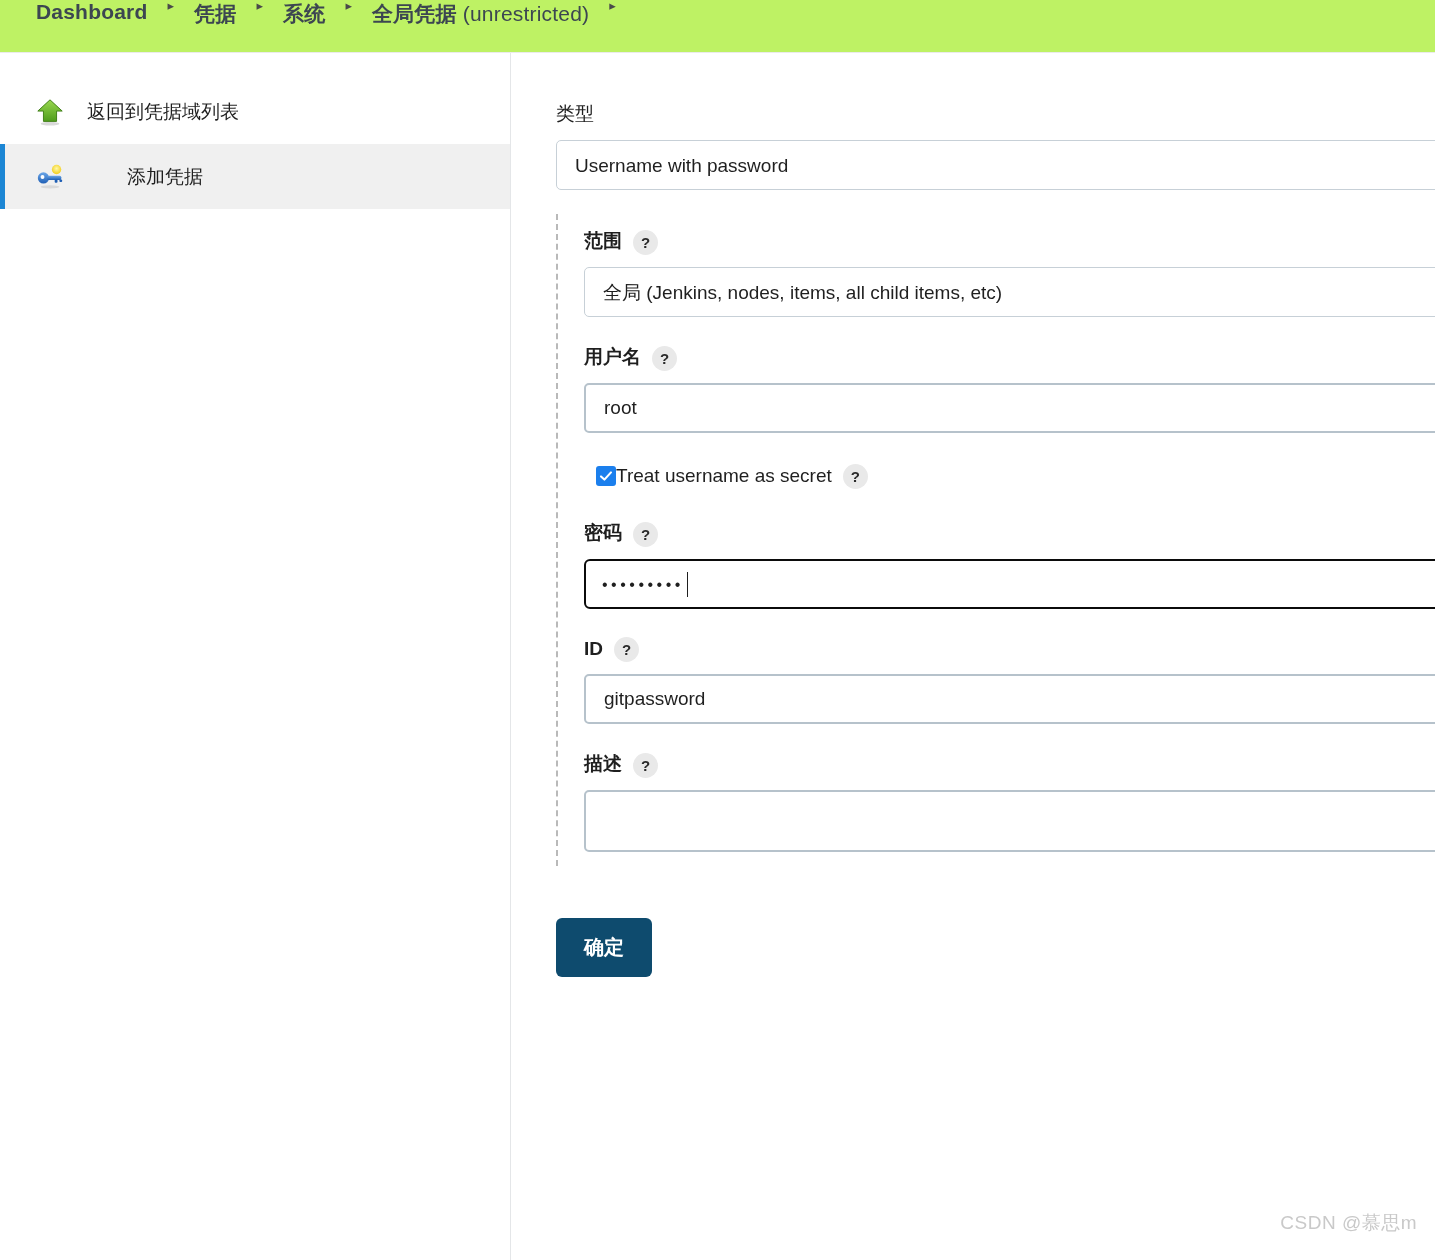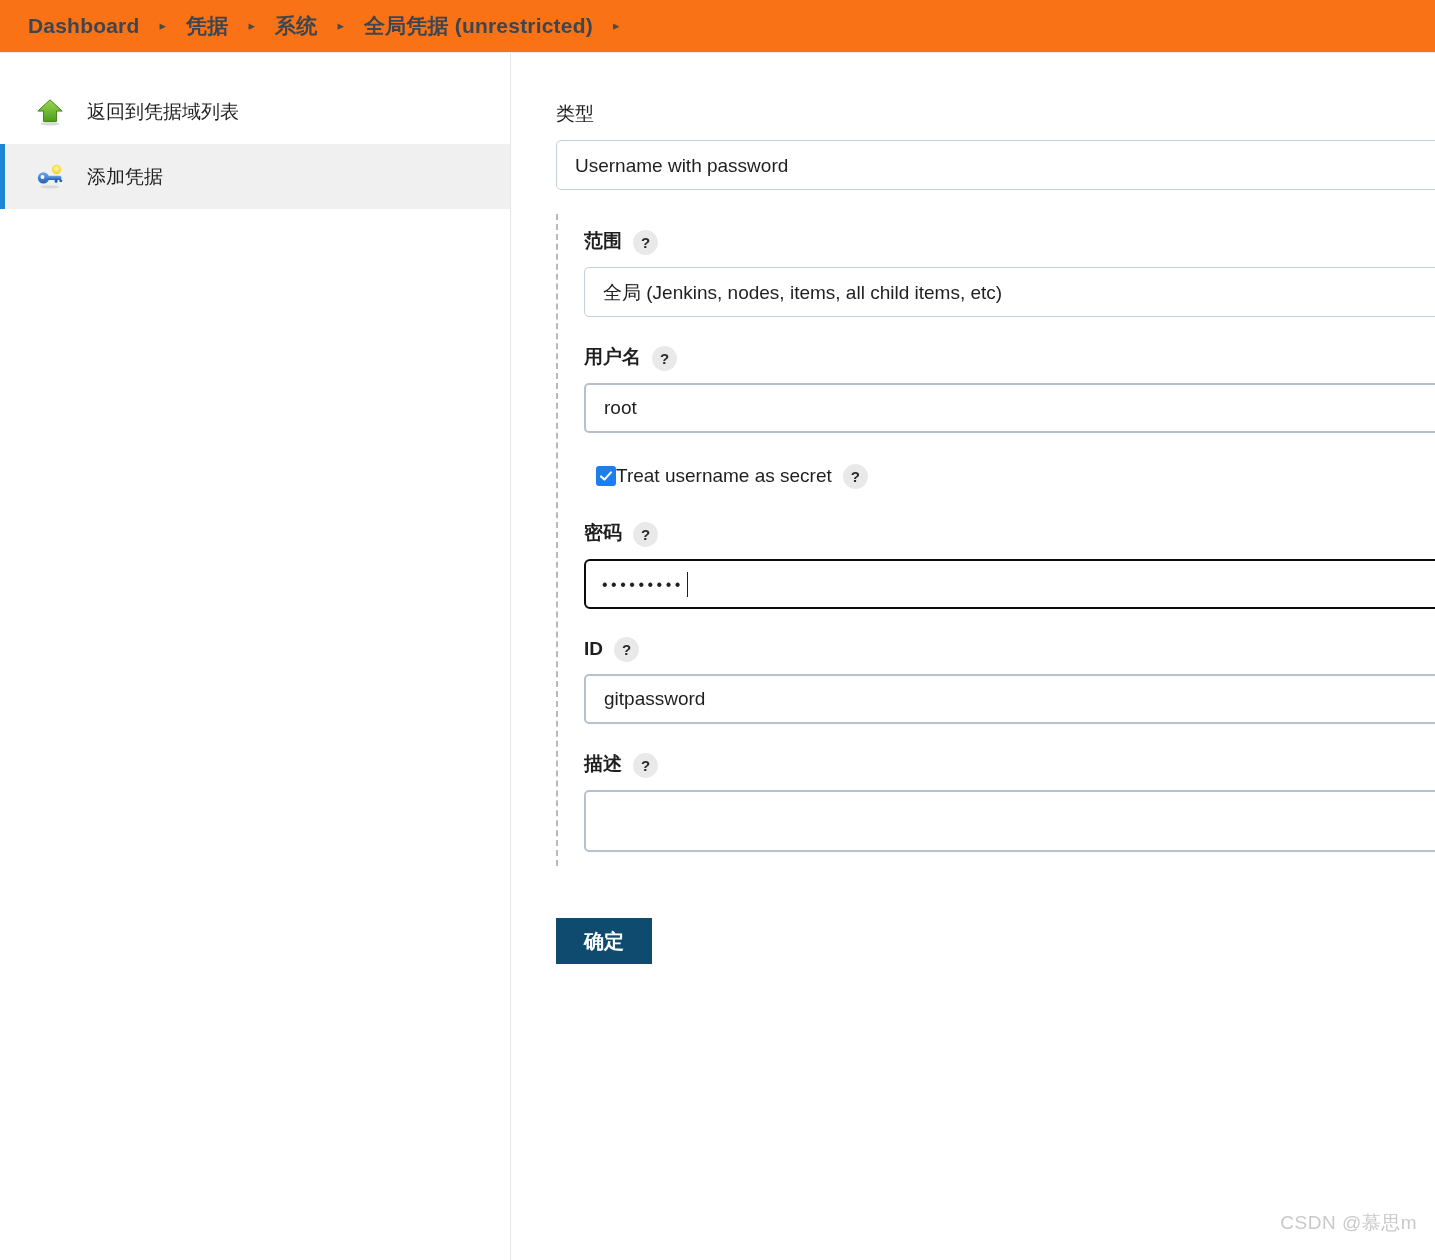--- a/index.html
+++ b/index.html
@@ -8,35 +8,34 @@
     width: 1435px; height: 1260px;
     background: #ffffff;
     font-family: "Liberation Sans", "DejaVu Sans", sans-serif;
     color: #1f1f1f;
     overflow: hidden;
   }
 
   
   #breadcrumb-bar {
     height: 53px;
-    background: #f97316;
+    background: #bef264;
     border-bottom: 1px solid #ebebeb;
     display: flex;
-    align-items: center;
-    padding-left: 28px;
+    padding-left: 36px;
     overflow: hidden;
     white-space: nowrap;
   }
   .crumb {
     font-size: 21px;
     font-weight: bold;
     color: #3c4651;
     letter-spacing: .2px;
   }
-  .crumb-unres { font-weight: bold; }
+  .crumb-unres { font-weight: normal; }
   .crumb-sep {
     display: inline-block;
     margin: 0 20px;
     color: #4a4a4a;
     font-size: 13px;
     line-height: 1;
     transform: translateY(-1px);
   }
 
   
@@ -58,20 +57,21 @@
     align-items: center;
     height: 65px;
     padding-left: 28px;
     border-left: 5px solid transparent;
     cursor: pointer;
     background: #ffffff;
   }
   .side-item.active {
     background: #f0f0f0;
     border-left-color: #1c86d4;
+    gap: 40px;
   }
   .side-ico {
     width: 34px; height: 34px;
     flex: 0 0 34px;
     margin-right: 20px;
     display: flex; align-items: center; justify-content: center;
   }
   .side-label {
     font-size: 19px;
     color: #1f1f1f;
@@ -186,26 +186,26 @@
     background: #1f1f1f;
     margin-left: 3px;
   }
 
   
   #submit-area { margin-top: 52px; }
   #submit-button {
     background: #0e4b6e;
     color: #ffffff;
     border: none;
-    border-radius: 0;
+    border-radius: 6px;
     font-family: inherit;
     font-size: 20px;
     font-weight: bold;
     padding: 0 28px;
-    height: 46px;
+    height: 59px;
     cursor: pointer;
   }
 
   
   #watermark {
     position: absolute;
     right: 18px;
     bottom: 24px;
     font-size: 19px;
     color: #c9c9c9;

